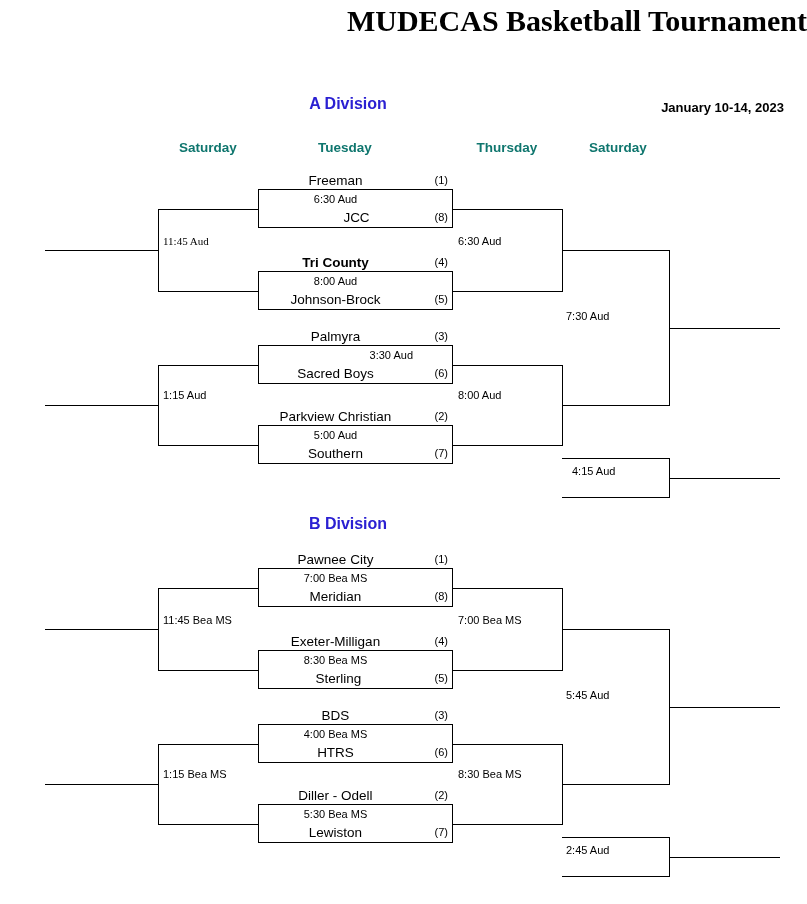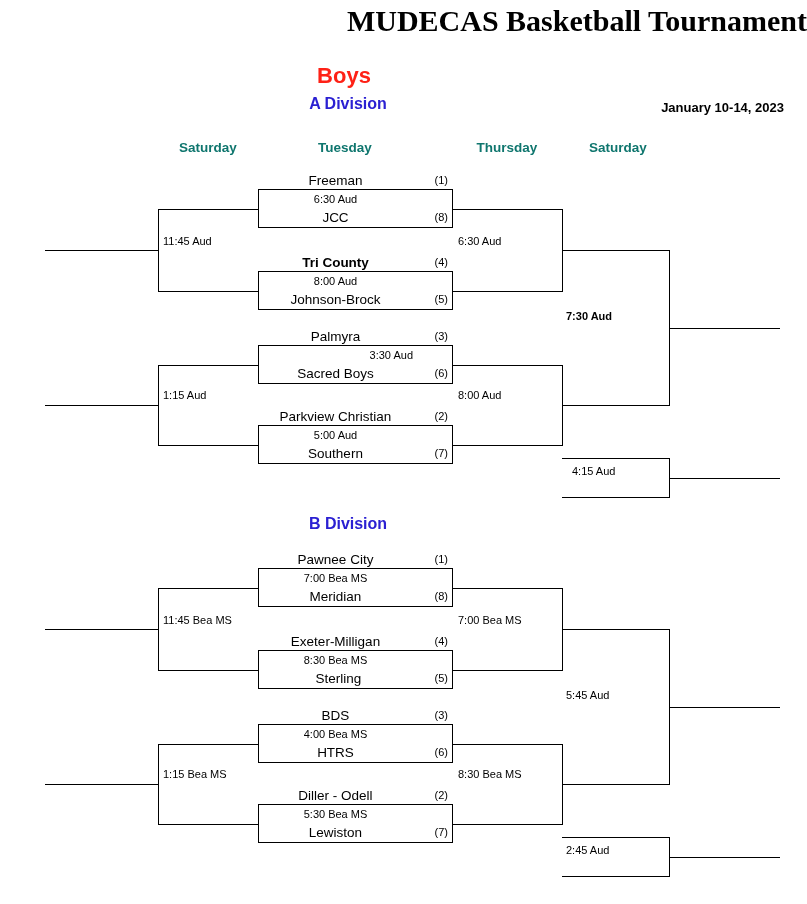--- a/index.html
+++ b/index.html
@@ -50,35 +50,34 @@
   }
   .slot-label{
     font-size:11px;line-height:13px;color:#000;white-space:nowrap;
   }
 </style>
 </head>
 <body>
 
 <div id="stage" style="background: rgb(255, 255, 255);">
   <div id="title" class="abs" style="color: rgb(0, 0, 0);">MUDECAS Basketball Tournament</div>
-  <div id="gender" class="abs" style="color: rgb(254, 33, 22);">Boys</div>
   <div id="date" class="abs">January 10-14, 2023</div>
 
   <div class="abs day-header" style="left:138px;">Saturday</div>
   <div class="abs day-header" style="left:275px;">Tuesday</div>
   <div class="abs day-header" style="left:437px;">Thursday</div>
   <div class="abs day-header" style="left:548px;">Saturday</div>
 
   <div id="division-a">
       <div class="abs division-name" style="left: 248px; top: 95px; color: rgb(43, 32, 210);">A Division</div>
       <div class="abs team" style="left: 258px; top: 173px; width: 155px;">Freeman</div>
       <div class="abs seed" style="left: 415px; top: 173px; width: 33px;">(1)</div>
       <div class="abs game-box" style="left: 258px; top: 189px; width: 195px; height: 39px;"></div>
       <div class="abs gtime" style="left: 258px; top: 193px; width: 155px;">6:30 Aud</div>
-      <div class="abs team" style="left: 258px; top: 210px; width: 155px;">JCC</div>
+      <div class="abs team" style="left: 258px; top: 210px; width: 155px; padding-left: 21px;">JCC</div>
       <div class="abs seed" style="left: 415px; top: 210px; width: 33px;">(8)</div>
       <div class="abs team" style="left: 258px; top: 255px; width: 155px; font-weight: bold;">Tri County</div>
       <div class="abs seed" style="left: 415px; top: 255px; width: 33px;">(4)</div>
       <div class="abs game-box" style="left: 258px; top: 271px; width: 195px; height: 39px;"></div>
       <div class="abs gtime" style="left: 258px; top: 275px; width: 155px;">8:00 Aud</div>
       <div class="abs team" style="left: 258px; top: 292px; width: 155px;">Johnson-Brock</div>
       <div class="abs seed" style="left: 415px; top: 292px; width: 33px;">(5)</div>
       <div class="abs team" style="left: 258px; top: 329px; width: 155px;">Palmyra</div>
       <div class="abs seed" style="left: 415px; top: 329px; width: 33px;">(3)</div>
       <div class="abs game-box" style="left: 258px; top: 345px; width: 195px; height: 39px;"></div>
@@ -88,39 +87,39 @@
       <div class="abs team" style="left: 258px; top: 409px; width: 155px;">Parkview Christian</div>
       <div class="abs seed" style="left: 415px; top: 409px; width: 33px;">(2)</div>
       <div class="abs game-box" style="left: 258px; top: 425px; width: 195px; height: 39px;"></div>
       <div class="abs gtime" style="left: 258px; top: 429px; width: 155px;">5:00 Aud</div>
       <div class="abs team" style="left: 258px; top: 446px; width: 155px;">Southern</div>
       <div class="abs seed" style="left: 415px; top: 446px; width: 33px;">(7)</div>
       <div class="abs line" style="left: 158px; top: 209px; width: 100px; height: 1px;"></div>
       <div class="abs line" style="left: 158px; top: 291px; width: 100px; height: 1px;"></div>
       <div class="abs line" style="left: 158px; top: 209px; width: 1px; height: 83px;"></div>
       <div class="abs line" style="left: 45px; top: 250px; width: 113px; height: 1px;"></div>
-      <div class="abs slot-label" style="left: 163px; top: 235px;">11:45 Aud</div>
+      <div class="abs slot-label" style="left: 163px; top: 235px; font-family: Liberation Serif, serif;">11:45 Aud</div>
       <div class="abs line" style="left: 453px; top: 209px; width: 109px; height: 1px;"></div>
       <div class="abs line" style="left: 453px; top: 291px; width: 109px; height: 1px;"></div>
       <div class="abs line" style="left: 562px; top: 209px; width: 1px; height: 83px;"></div>
       <div class="abs line" style="left: 562px; top: 250px; width: 107px; height: 1px;"></div>
       <div class="abs slot-label" style="left: 458px; top: 235px;">6:30 Aud</div>
       <div class="abs line" style="left: 158px; top: 365px; width: 100px; height: 1px;"></div>
       <div class="abs line" style="left: 158px; top: 445px; width: 100px; height: 1px;"></div>
       <div class="abs line" style="left: 158px; top: 365px; width: 1px; height: 81px;"></div>
       <div class="abs line" style="left: 45px; top: 405px; width: 113px; height: 1px;"></div>
       <div class="abs slot-label" style="left: 163px; top: 389px;">1:15 Aud</div>
       <div class="abs line" style="left: 453px; top: 365px; width: 109px; height: 1px;"></div>
       <div class="abs line" style="left: 453px; top: 445px; width: 109px; height: 1px;"></div>
       <div class="abs line" style="left: 562px; top: 365px; width: 1px; height: 81px;"></div>
       <div class="abs line" style="left: 562px; top: 405px; width: 107px; height: 1px;"></div>
       <div class="abs slot-label" style="left: 458px; top: 389px;">8:00 Aud</div>
       <div class="abs line" style="left: 669px; top: 250px; width: 1px; height: 156px;"></div>
       <div class="abs line" style="left: 669px; top: 328px; width: 111px; height: 1px;"></div>
-      <div class="abs slot-label" style="left: 566px; top: 310px; font-weight: bold;">7:30 Aud</div>
+      <div class="abs slot-label" style="left: 566px; top: 310px;">7:30 Aud</div>
       <div class="abs line" style="left: 562px; top: 458px; width: 107px; height: 1px;"></div>
       <div class="abs line" style="left: 562px; top: 497px; width: 107px; height: 1px;"></div>
       <div class="abs line" style="left: 669px; top: 458px; width: 1px; height: 40px;"></div>
       <div class="abs line" style="left: 669px; top: 478px; width: 111px; height: 1px;"></div>
       <div class="abs slot-label" style="left: 572px; top: 465px; text-align: right;">4:15 Aud</div>
     </div>
   <div id="division-b">
       <div class="abs division-name" style="left: 248px; top: 515px; color: rgb(43, 32, 210);">B Division</div>
       <div class="abs team" style="left: 258px; top: 552px; width: 155px;">Pawnee City</div>
       <div class="abs seed" style="left: 415px; top: 552px; width: 33px;">(1)</div>

